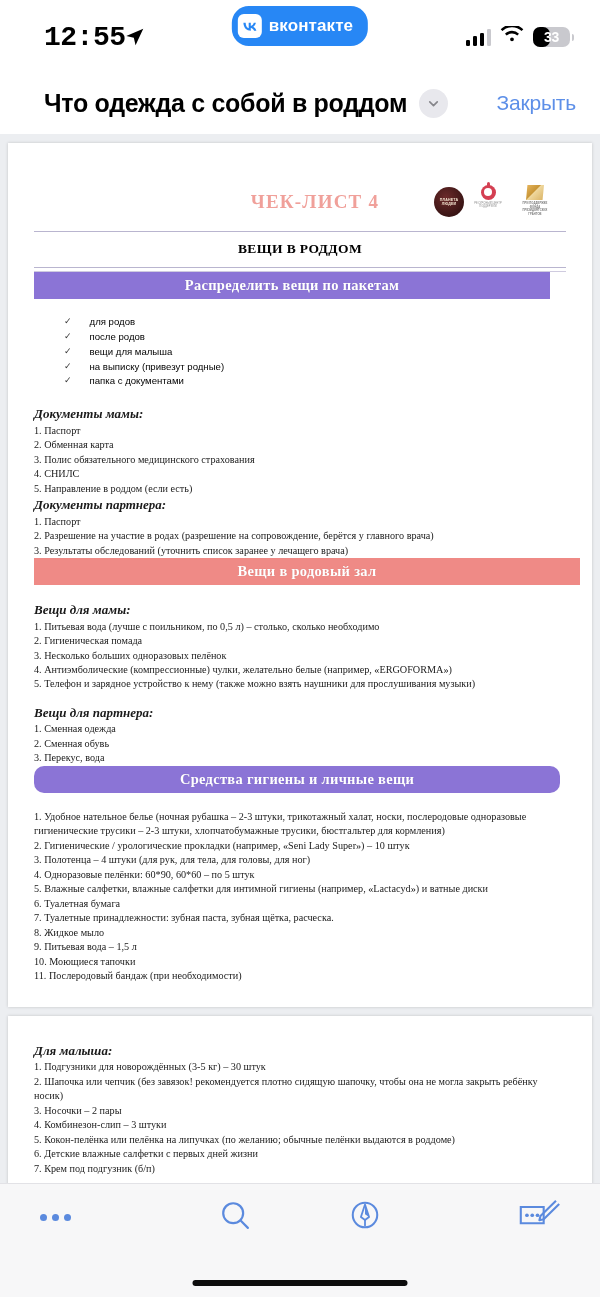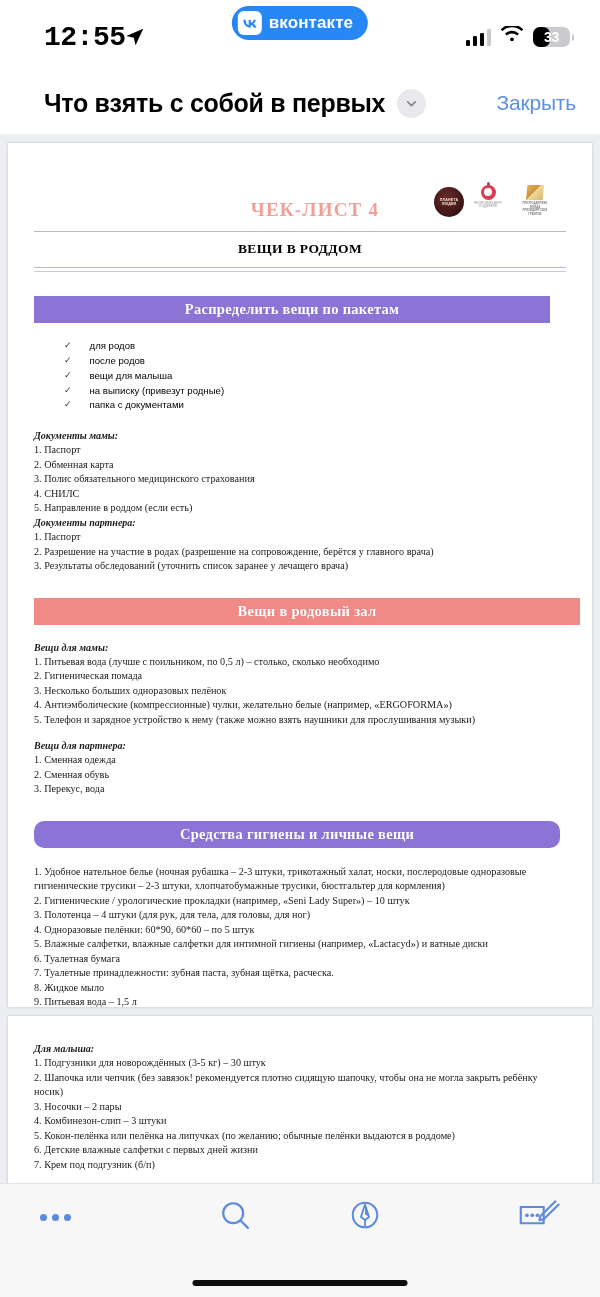--- a/index.html
+++ b/index.html
@@ -48,21 +48,21 @@
     top: 26px;
     width: 22px;
     height: 22px;
   }
 
   .dynamic-island {
     position: absolute;
     left: 50%;
     transform: translateX(-50%);
     top: 6px;
-    height: 34px;
+    height: 40px;
     background: #2787F5;
     border-radius: 17px;
     display: flex;
     align-items: center;
     gap: 7px;
     padding: 0 15px 0 6px;
   }
 
   .vk-badge {
     width: 24px;
@@ -216,21 +216,21 @@
     position: relative;
     height: 44px;
   }
 
   .checklist-title {
     font-family: "Liberation Serif", serif;
     font-size: 19px;
     font-weight: 700;
     color: #f0a09a;
     letter-spacing: 1.2px;
-    margin-top: 14px;
+    margin-top: 6px;
     margin-left: 30px;
   }
 
   .logos {
     position: absolute;
     right: 8px;
     top: 0;
     display: flex;
     align-items: center;
     gap: 6px;
@@ -311,21 +311,21 @@
     font-size: 13.5px;
     font-weight: 700;
     color: #000;
     text-align: center;
     letter-spacing: 0.4px;
     padding: 9px 0 8px 0;
   }
 
   
   .banner {
-    margin: 24px 0 0 0;
+    margin: 0 0 0 0;
     height: 27px;
     display: flex;
     align-items: center;
     justify-content: center;
     font-family: "Liberation Serif", serif;
     font-size: 14.5px;
     font-weight: 700;
     color: #ffffff;
     letter-spacing: 0.3px;
     text-shadow: 0 0 1px rgba(0,0,0,0.15);
@@ -356,21 +356,21 @@
     line-height: 1.55;
   }
   .check-mark { color: #333; font-size: 9px; }
 
   .block { margin-top: 16px; }
   .block-tight { margin-top: 12px; }
 
   .lead {
     font-weight: 700;
     font-style: italic;
-    font-size: 10px;
+    font-size: 13px;
   }
 
   .num-line { font-size: 10.2px; }
 
   .hyg-list { margin-top: 17px; }
 
   
   .toolbar {
     position: absolute;
     left: 0;
@@ -454,21 +454,21 @@
         </svg>
       </span>
       <span class="battery">
         <span class="battery-fill"></span>
         <span class="battery-pct">33</span>
       </span>
     </div>
   </div>
 
   <div class="nav-bar">
-    <span class="nav-title">Что взять с собой в первых</span>
+    <span class="nav-title">Что одежда с собой в роддом</span>
     <span class="chevron-circle">
       <svg viewBox="0 0 24 24" width="15" height="15">
           <path d="M6 9.5 12 15.5 18 9.5" fill="none" stroke="#86868b" stroke-width="2.6" stroke-linecap="round" stroke-linejoin="round"></path>
         </svg>
     </span>
     <span class="nav-close">Закрыть</span>
   </div>
 
   <div class="doc-viewport">
 

